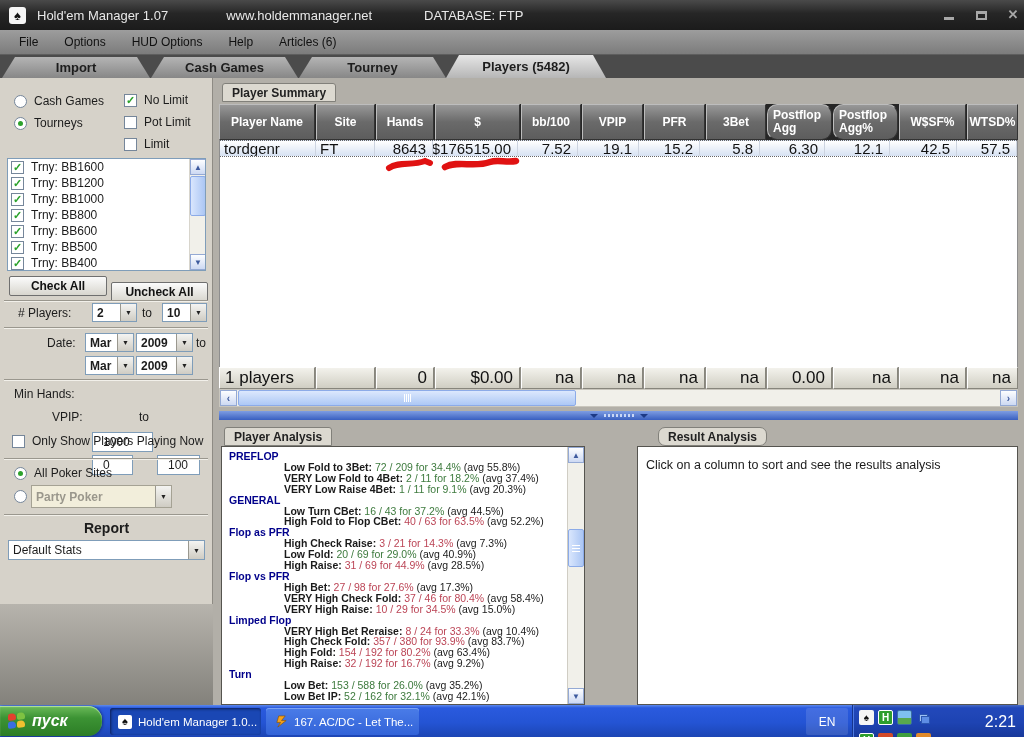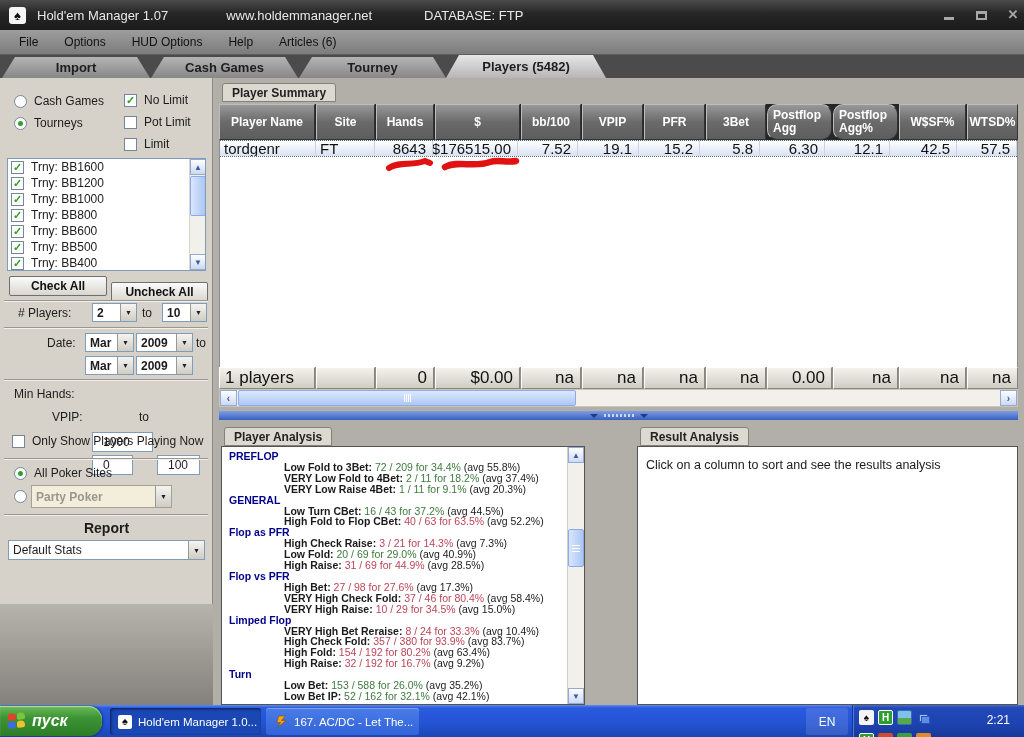--- a/index.html
+++ b/index.html
@@ -164,21 +164,21 @@
     border-left:1px solid #16348e; box-shadow:inset 1px 0 0 #4d79e0; }
   .trayicons { position:absolute; left:6px; top:5px; display:flex; gap:4px; }
   .trayicons2 { position:absolute; left:6px; top:28px; display:flex; gap:4px; }
   .tico { width:15px; height:15px; border-radius:2px; display:flex; align-items:center; justify-content:center; font-size:10px; font-weight:bold; }
   .tico.spade { background:#f5f5f5; color:#111; }
   .tico.hm { background:#2e9e2e; color:#fff; border:1px solid #fff; }
   .tico.pic { background:linear-gradient(180deg,#7fc0f0 55%,#58a84e 55%); border:1px solid #3b6ea5; }
   .tico.net { position:relative; }
   .tico.net i { position:absolute; width:9px; height:8px; background:#9cc0f4; border:1px solid #2b55b0; display:block; }
   .tico.net i.b2 { left:5px; top:6px; background:#5d8ce4; }
-  .clock { position:absolute; right:14px; top:8px; color:#fff; font-size:12px; }
+  .clock { position:absolute; right:8px; top:8px; color:#fff; font-size:16px; }
 </style>
 </head>
 <body>
 
 <div id="root">
 
   <div class="titlebar">
     <div class="appicon">♠</div>
     <span class="tb-title">Hold'em Manager 1.07</span>
     <span class="tb-url">www.holdemmanager.net</span>
@@ -479,21 +479,21 @@
         <div class="sbtn" style="top:0;">▲</div>
         <div class="sthumb">
             <i></i>
             <i></i>
             <i></i>
           </div>
         <div class="sbtn" style="bottom:0; top:auto;">▼</div>
       </div>
     </div>
 
-    <div class="paneltab" style="left:422px; top:349px;">Result Analysis</div>
+    <div class="paneltab" style="left:440px; top:349px;border-radius:7px;">Result Analysis</div>
     <div class="rabox">
       <span>Click on a column to sort and see the results analysis</span>
     </div>
   </div>
 
   <div class="taskbar">
     <div class="startbtn">
       <span class="winflag">
           <i class="r"></i>
           <i class="g"></i>

